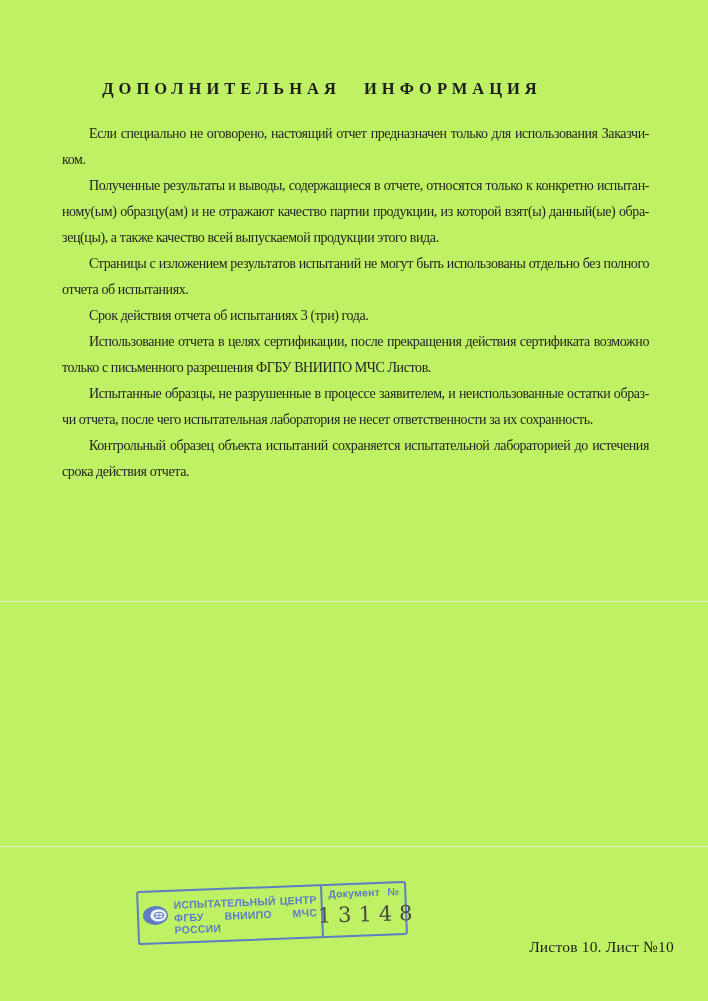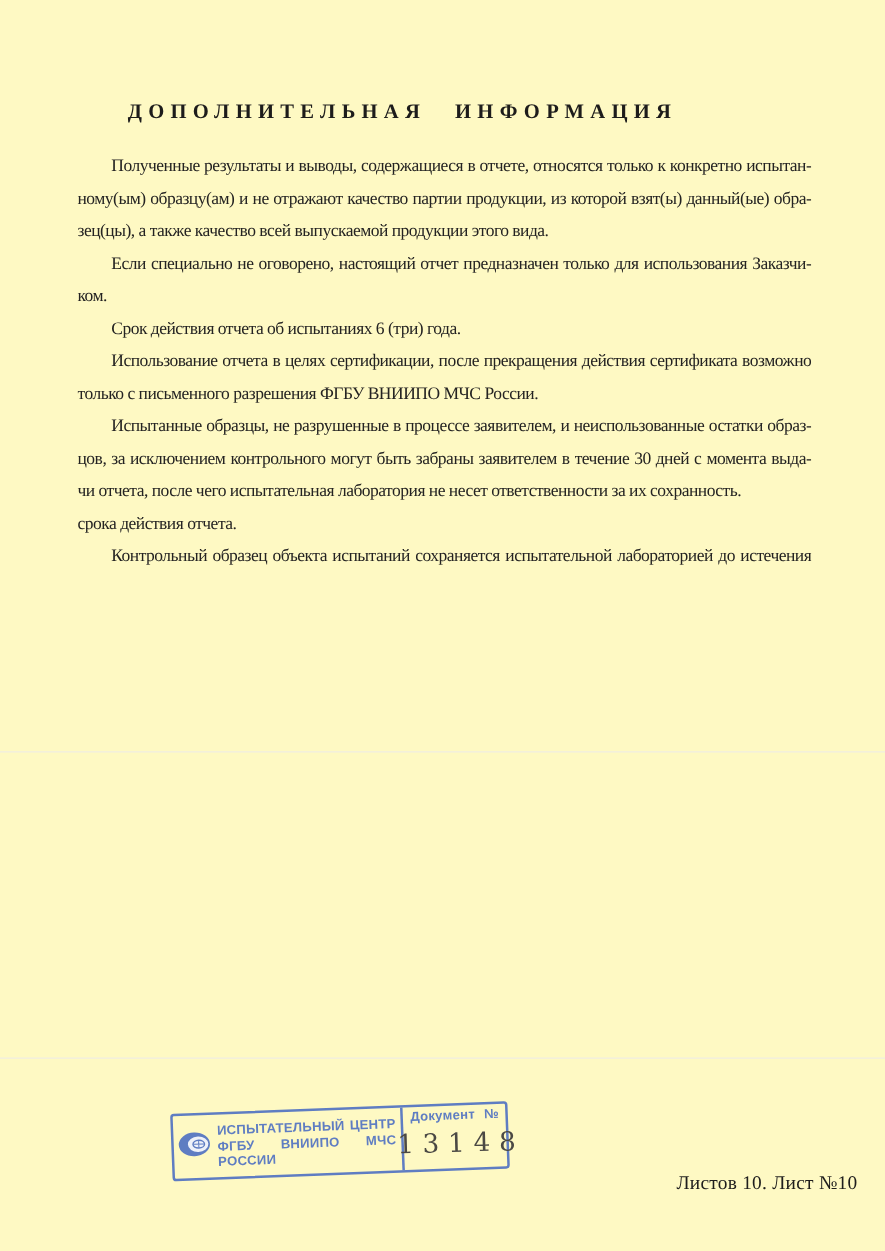--- a/index.html
+++ b/index.html
@@ -4,21 +4,21 @@
 <style>
   html, body {
     margin: 0;
     padding: 0;
     background: #fbfaf5;
   }
   .page {
     position: relative;
     width: 708px;
     height: 1001px;
-    background: #fef9c3;
+    background: #bef264;
     font-family: "Liberation Serif", serif;
     color: #262524;
     overflow: hidden;
   }
   .doc-title {
     position: absolute;
     top: 79px;
     left: 322px;
     transform: translateX(-50%);
     white-space: nowrap;
@@ -124,58 +124,61 @@
     line-height: 1;
     letter-spacing: 7px;
     text-indent: 4px;
     color: #4b4944;
     transform: rotate(0.7deg);
     margin-right: -4px;
   }
   .footer {
     position: absolute;
     top: 938px;
-    right: 22px;
+    right: 34px;
     font-size: 15.5px;
     color: #1f1e1d;
     letter-spacing: 0.2px;
   }
 </style>
 </head>
 <body>
 
 <div class="page">
 
   <div class="doc-title">ДОПОЛНИТЕЛЬНАЯ ИНФОРМАЦИЯ</div>
 
   <div class="body-col">
       <div class="para">
+        <div class="line first">Если специально не оговорено, настоящий отчет предназначен только для использования Заказчи-</div>
+        <div class="line last">ком.</div>
+      </div>
+      <div class="para">
         <div class="line first">Полученные результаты и выводы, содержащиеся в отчете, относятся только к конкретно испытан-</div>
         <div class="line">ному(ым) образцу(ам) и не отражают качество партии продукции, из которой взят(ы) данный(ые) обра-</div>
         <div class="line last">зец(цы), а также качество всей выпускаемой продукции этого вида.</div>
       </div>
       <div class="para">
-        <div class="line first">Если специально не оговорено, настоящий отчет предназначен только для использования Заказчи-</div>
-        <div class="line last">ком.</div>
-      </div>
-      <div class="para">
-        <div class="line first last">Срок действия отчета об испытаниях 6 (три) года.</div>
+        <div class="line first">Страницы с изложением результатов испытаний не могут быть использованы отдельно без полного</div>
+        <div class="line last">отчета об испытаниях.</div>
+      </div>
+      <div class="para">
+        <div class="line first last">Срок действия отчета об испытаниях 3 (три) года.</div>
       </div>
       <div class="para">
         <div class="line first">Использование отчета в целях сертификации, после прекращения действия сертификата возможно</div>
-        <div class="line last">только с письменного разрешения ФГБУ ВНИИПО МЧС России.</div>
+        <div class="line last">только с письменного разрешения ФГБУ ВНИИПО МЧС Листов.</div>
       </div>
       <div class="para">
         <div class="line first">Испытанные образцы, не разрушенные в процессе заявителем, и неиспользованные остатки образ-</div>
-        <div class="line">цов, за исключением контрольного могут быть забраны заявителем в течение 30 дней с момента выда-</div>
         <div class="line last">чи отчета, после чего испытательная лаборатория не несет ответственности за их сохранность.</div>
       </div>
       <div class="para">
+        <div class="line first">Контрольный образец объекта испытаний сохраняется испытательной лабораторией до истечения</div>
         <div class="line last">срока действия отчета.</div>
-        <div class="line first">Контрольный образец объекта испытаний сохраняется испытательной лабораторией до истечения</div>
       </div>
     </div>
 
   <div class="scanline" style="top:601px"></div>
   <div class="scanline" style="top:846px"></div>
 
   <div class="stamp">
     <div class="stamp-left">
       <span class="stamp-logo">
         <svg width="30" height="24" viewBox="0 0 30 24" aria-hidden="true">

